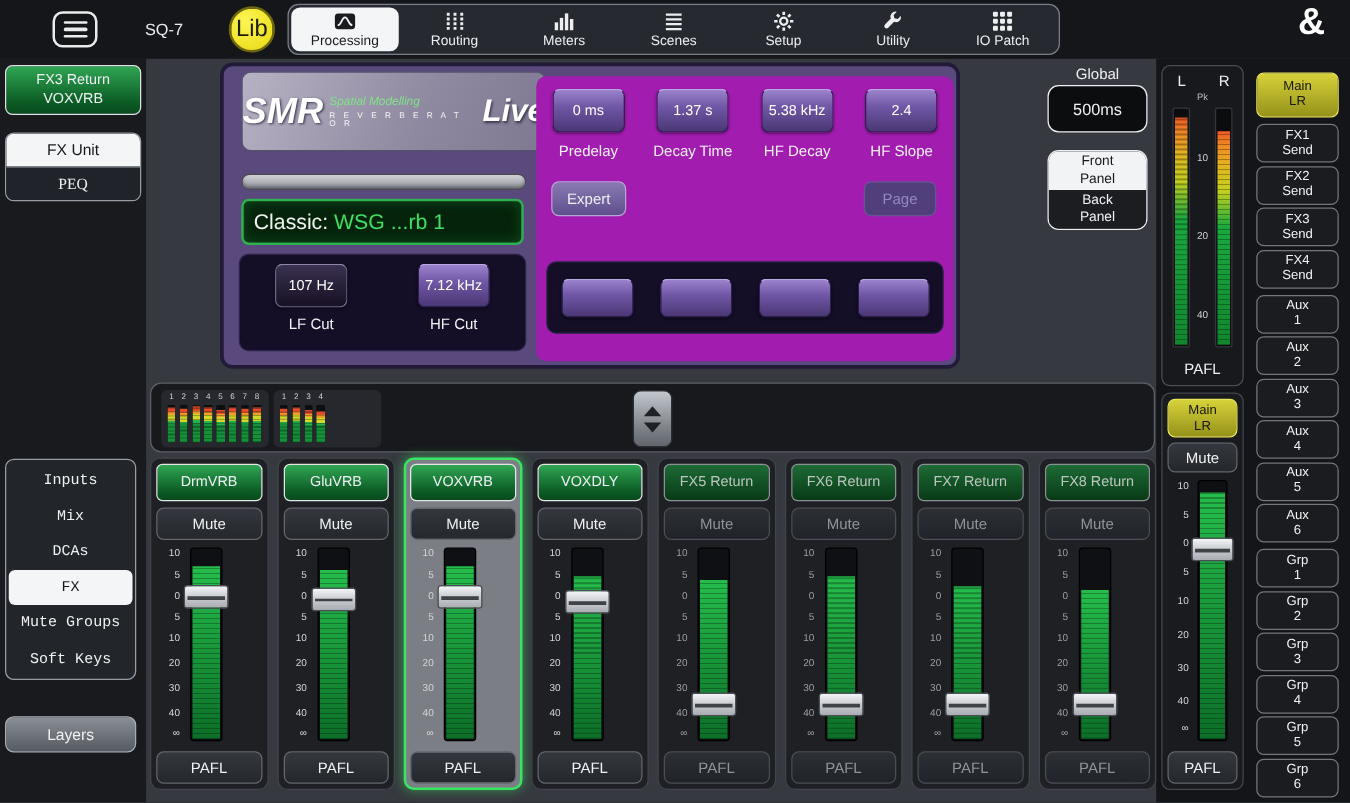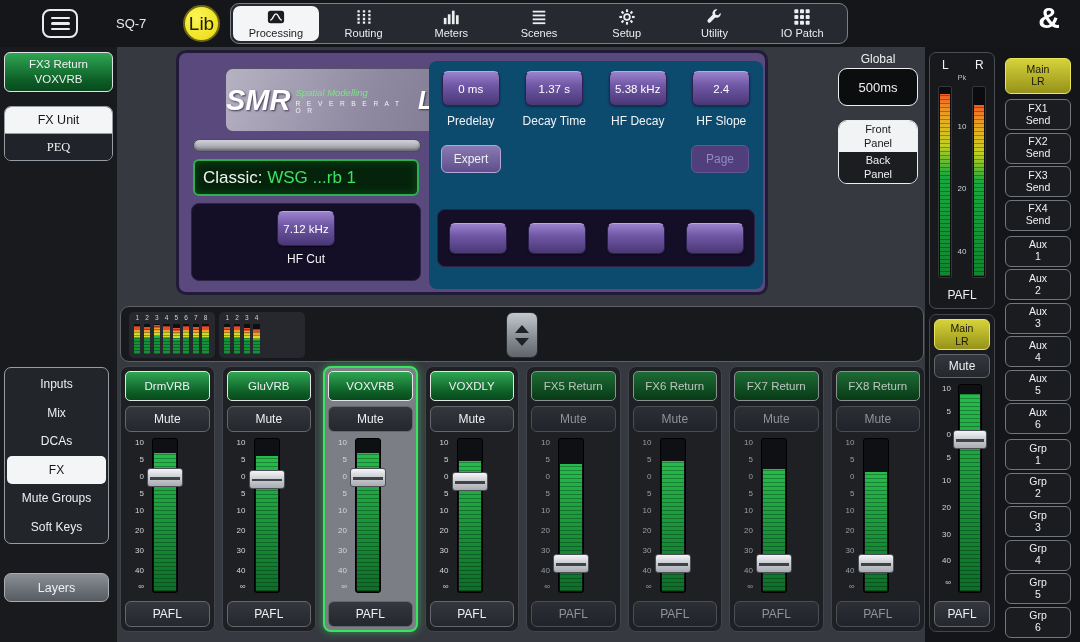--- a/index.html
+++ b/index.html
@@ -38,33 +38,33 @@
     background:linear-gradient(#2fa653,#0c5c25 75%,#094a1e); border:1px solid #dfe2e4;
     display:flex; flex-direction:column; align-items:center; justify-content:center;
     font-size:11.5px; line-height:1.3; cursor:pointer; }
   .unit-box { position:absolute; left:4px; top:106px; width:109px; height:55px; border:1px solid #979da5;
     border-radius:7px; overflow:hidden; display:flex; flex-direction:column; }
   .unit-btn { flex:1; display:flex; align-items:center; justify-content:center; font-size:12.5px;
     background:#202329; color:#eef0f2; cursor:pointer; }
   .unit-btn.active { background:#f4f5f6; color:#15171a; }
   .unit-btn + .unit-btn { border-top:1px solid #979da5;font-family:Liberation Serif, serif; }
   .left-nav { position:absolute; left:4px; top:367px; width:105px; height:177px; border:1px solid #979da5;
-    border-radius:7px; background:#22252a; display:flex; flex-direction:column; padding:2px; }
+    border-radius:7px; background:#22252a; display:flex; flex-direction:column; padding:2px;font-family:Liberation Mono, monospace; }
   .nav-item { flex:1; display:flex; align-items:center; justify-content:center; font-size:12px;
     color:#eef0f2; border-radius:5px; cursor:pointer; }
   .nav-item.active { background:#f4f5f6; color:#15171a; }
   .layers-btn { position:absolute; left:4px; top:573px; width:105px; height:29px; border-radius:7px;
     background:linear-gradient(#8a8e95,#565a61); border:1px solid #a8adb5; font-size:12.5px; cursor:pointer; }
 
   
   .fx-panel { position:absolute; left:176px; top:50px; width:592px; height:245px;
     background:#59497c; border:3px solid #221a39; border-radius:10px; }
-  .smr-logo { position:absolute; left:14px; top:15px; width:244px; height:64px; border-radius:8px;
+  .smr-logo { position:absolute; left:14px; top:4px; width:244px; height:64px; border-radius:8px;
     background:linear-gradient(115deg,#b7b2c3,#8e88a0 60%,#7e7891); border:1px solid #57526c;
-    display:flex; align-items:center; justify-content:center; gap:5px;margin-left:32px; }
+    display:flex; align-items:center; justify-content:center; gap:5px; }
   .smr-big  { font-size:29px; font-weight:bold; font-style:italic; color:#fff; text-shadow:1px 1px 2px #3c3750; }
   .smr-mid  { display:flex; flex-direction:column; align-items:flex-start; gap:2px; }
   .smr-line1{ font-size:9.5px; font-style:italic; color:#7fe488; }
   .smr-line2{ font-size:6.6px; letter-spacing:2.4px; color:#f4f4f6; }
   .smr-live { font-size:25px; font-weight:bold; font-style:italic; color:#fff; text-shadow:1px 1px 2px #3c3750; }
   .fx-slider { position:absolute; left:14px; top:86px; width:228px; height:13px; border-radius:7px;
     background:linear-gradient(#d3d3d9,#90929b); border:1px solid #4b4b54;
     box-shadow:inset 0 -2px 3px rgba(0,0,0,.3); cursor:pointer; }
   .preset { position:absolute; left:14px; top:106px; width:226px; height:37px; border-radius:6px;
     background:#05230b; border:2px solid #2fb050; box-shadow:inset 0 0 10px rgba(40,200,80,.25);
@@ -75,21 +75,21 @@
   .cut-box { position:absolute; left:12px; top:150px; width:230px; height:78px; background:#140e26;
     border:1px solid #2c2348; border-radius:8px; display:flex; justify-content:space-around;
     padding-top:7px; }
   .cut-cell { display:flex; flex-direction:column; align-items:center; gap:6px; }
   .pbtn { width:58px; height:35px; border-radius:6px; color:#fff; font-size:11.5px;
     background:linear-gradient(180deg,#9a82cc 0%,#7058a6 40%,#4a3775 100%);
     border:1px solid #2c2150; border-top-color:#b9a8e2; box-shadow:0 1px 2px rgba(0,0,0,.4);
     display:flex; align-items:center; justify-content:center; cursor:pointer; }
   .pbtn.cut-dark { background:linear-gradient(180deg,#3a3150,#181124); border:1px solid #6a6384; border-top-color:#8d87a7; }
   .cut-label, .plabel { font-size:12px; color:#f2f3f5; }
-  .fx-right { position:absolute; left:250px; top:8px; width:334px; height:228px; background:#0c4a6e; border-radius:8px; }
+  .fx-right { position:absolute; left:250px; top:8px; width:334px; height:228px; background:#a21caf; border-radius:8px; }
   .params-row { display:flex; padding-top:10px; }
   .param-cell { flex:1; display:flex; flex-direction:column; align-items:center; gap:8px; }
   .expert-btn { position:absolute; left:12px; top:84px; width:60px; height:28px; border-radius:6px;
     background:linear-gradient(#8a7ab2,#5e4e8c); border:1px solid #b4a6d6; font-size:12px; cursor:pointer; }
   .page-btn { position:absolute; right:14px; top:84px; width:58px; height:28px; border-radius:6px;
     background:#513f7c; border:1px solid #665496; color:#9587c3; font-size:12px; cursor:pointer; }
   .empty-box { position:absolute; left:8px; right:8px; top:148px; height:58px; background:#140e26;
     border:1px solid #2c2348; border-radius:8px; display:flex; align-items:center; justify-content:space-around; }
   .pbtn.empty { height:31px; }
 
@@ -304,20 +304,24 @@
     </span>
     <span class="smr-live">Live</span>
   </div>
   <div class="fx-slider"></div>
   <div class="preset">
     <span class="preset-prefix">Classic: </span>
       <span class="preset-name">WSG ...rb 1</span>
   </div>
   <div class="cut-box">
     <div class="cut-cell">
+      <div class="pbtn cut-dark">107 Hz</div>
+      <div class="cut-label">LF Cut</div>
+    </div>
+    <div class="cut-cell">
       <div class="pbtn">7.12 kHz</div>
       <div class="cut-label">HF Cut</div>
     </div>
   </div>
 
   <div class="fx-right">
     <div class="params-row">
       <div class="param-cell">
         <div class="pbtn">0 ms</div>
         <div class="plabel">Predelay</div>

